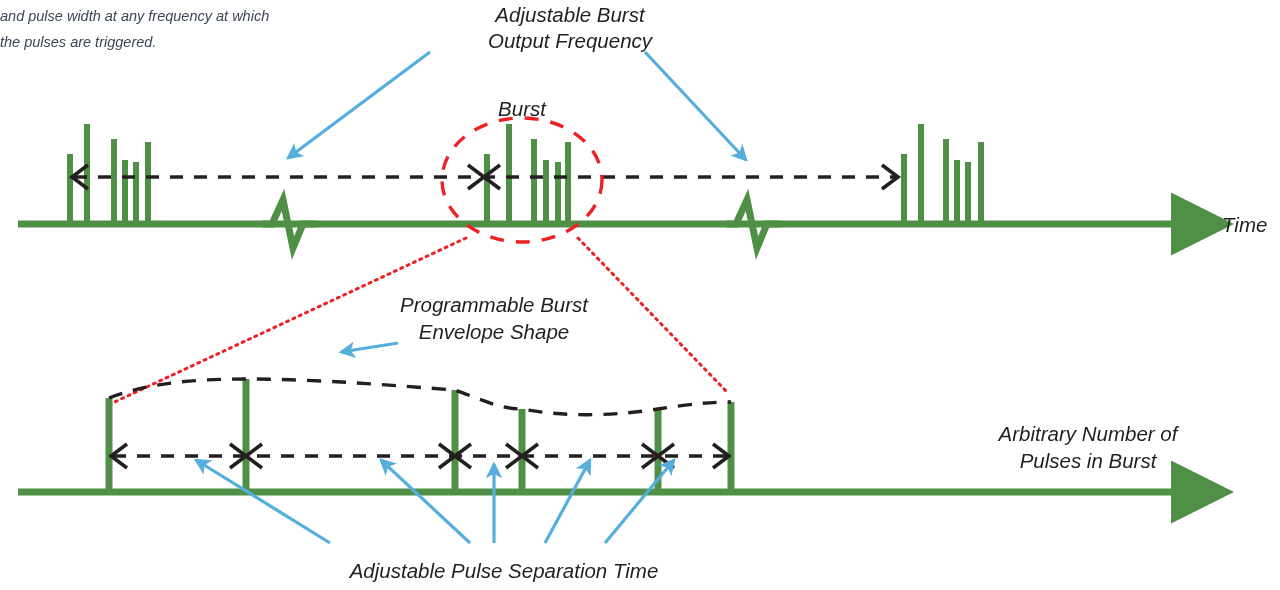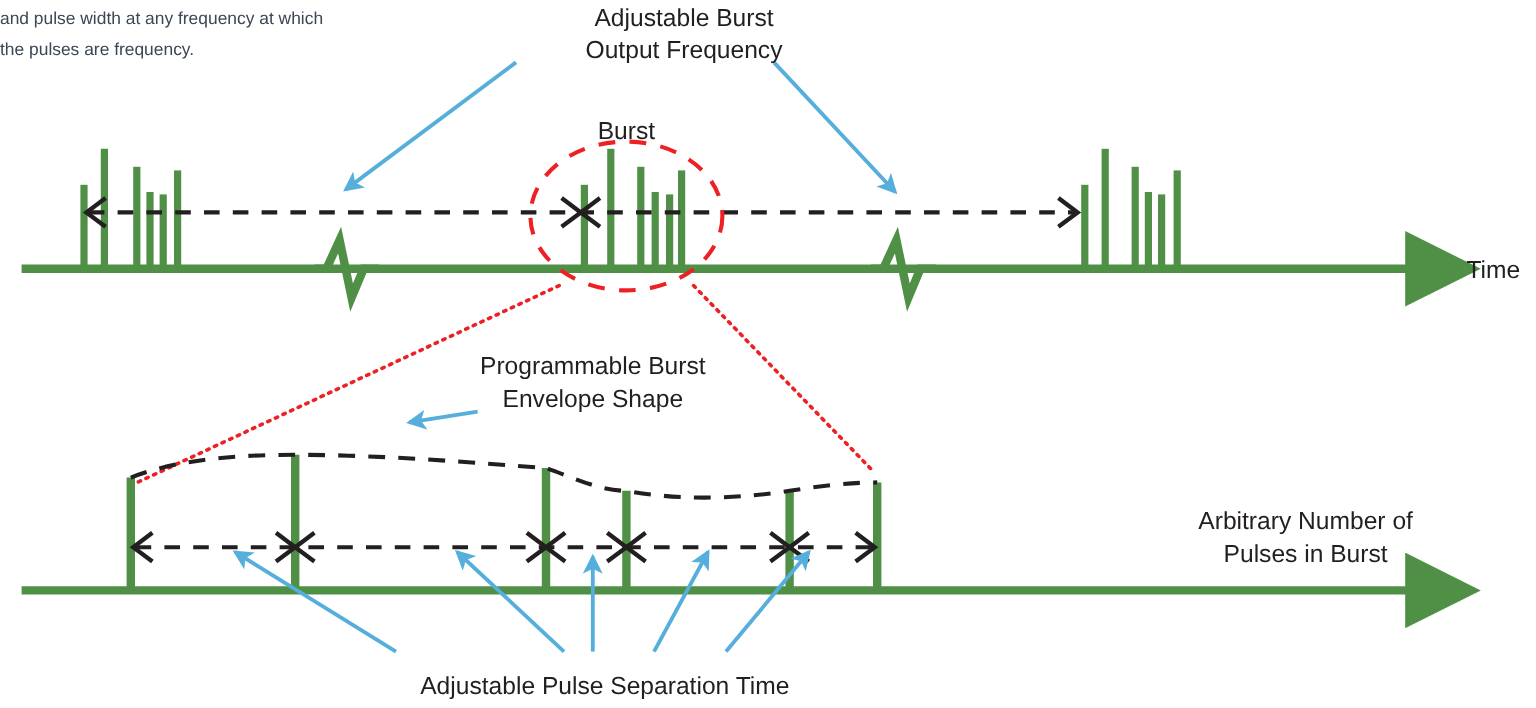--- a/index.html
+++ b/index.html
@@ -1,34 +1,34 @@
 <!DOCTYPE html>
 <html><head>
 <meta charset="utf-8">
 <style>
   html,body{margin:0;padding:0;background:#ffffff;}
   body{width:1280px;height:590px;font-family:"Liberation Sans",sans-serif;overflow:hidden;}
-  #stage{position:relative;width:1280px;height:524px;}
+  #stage{position:relative;width:1280px;height:524px;font-style:italic;}
   svg#diagram{position:absolute;left:0;top:0;width:1280px;height:590px;}
   .body-text{
     position:absolute;font-family:"Liberation Sans",sans-serif;
     font-size:14.5px;color:#3c4655;line-height:26px;white-space:nowrap;
   }
   .lbl{
     font-family:"Liberation Sans",sans-serif;
     font-size:20.5px;fill:#231f20;
   }
 </style>
 </head>
 <body>
 
 <div id="stage">
 
   <div class="body-text" style="left:0px;top:3px;">and pulse width at any frequency at which</div>
-  <div class="body-text" style="left:0px;top:29px;">the pulses are frequency.</div>
+  <div class="body-text" style="left:0px;top:29px;">the pulses are triggered.</div>
 
   <svg id="diagram" viewBox="0 0 1280 590">
     <defs>
       <marker id="greenHead" markerWidth="9" markerHeight="9" refX="1" refY="4.5" orient="auto">
         <path d="M0,0 L9,4.5 L0,9 Z" fill="#4f9046"></path>
       </marker>
       <marker id="blueHead" markerWidth="5.2" markerHeight="5.2" refX="4.4" refY="2.6" orient="auto">
         <path d="M0,0 L5.2,2.6 L0,5.2 L1.3,2.6 Z" fill="#55aedb"></path>
       </marker>
     </defs>

